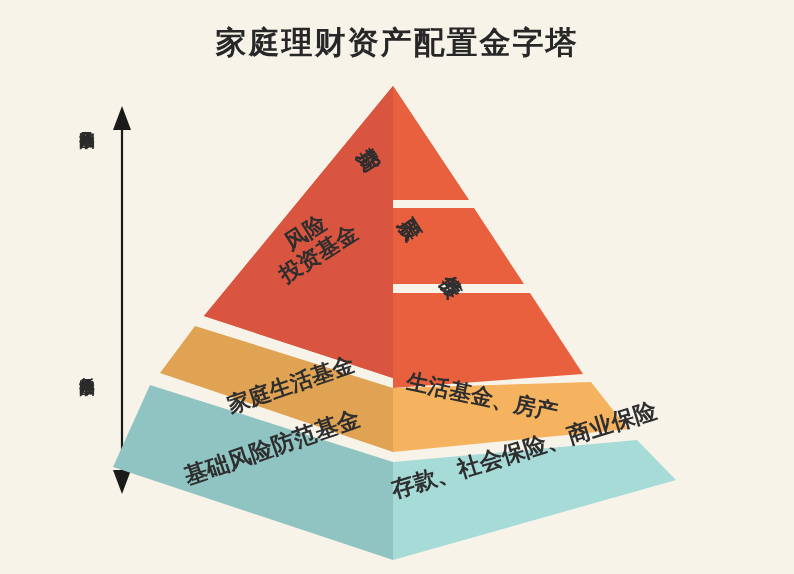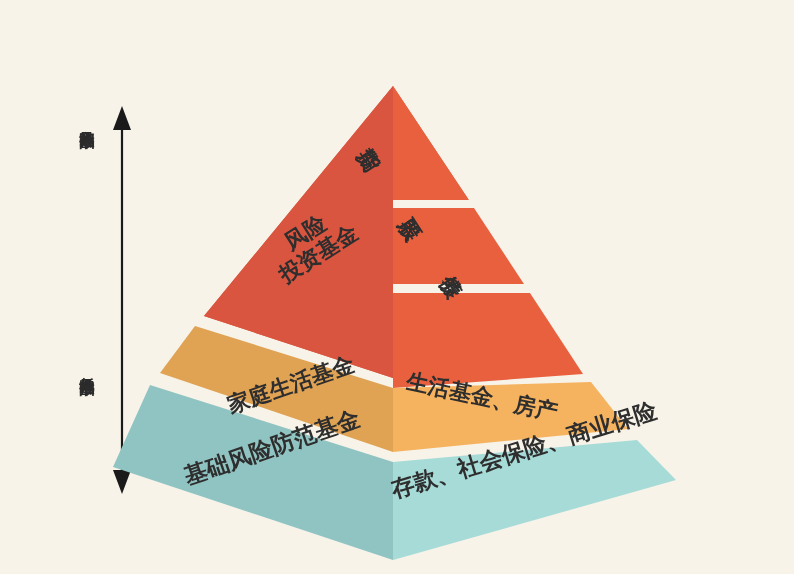--- a/index.html
+++ b/index.html
@@ -61,20 +61,21 @@
     transform-origin: 50% 50%;
     pointer-events: none;
   }
   .lbl.two-line { white-space: normal; text-align: center; line-height: 1.15; }
 </style>
 </head>
 <body style="background: rgb(247, 243, 233);">
 
 <div id="stage">
 
+  <div class="title">家庭理财资产配置金字塔</div>
 
   <div class="axis">
     <svg class="arrow" width="90" height="400" viewBox="0 0 90 400">
       <defs></defs>
       <line x1="62" y1="22" x2="62" y2="378" stroke="#1a1a1a" stroke-width="2.2"></line>
       <polygon points="62,6 53,30 71,30" fill="#1a1a1a"></polygon>
       <polygon points="62,394 53,370 71,370" fill="#1a1a1a"></polygon>
     </svg>
     <div class="axis-label high">高风险报酬</div>
     <div class="axis-label low">低风险报酬</div>

